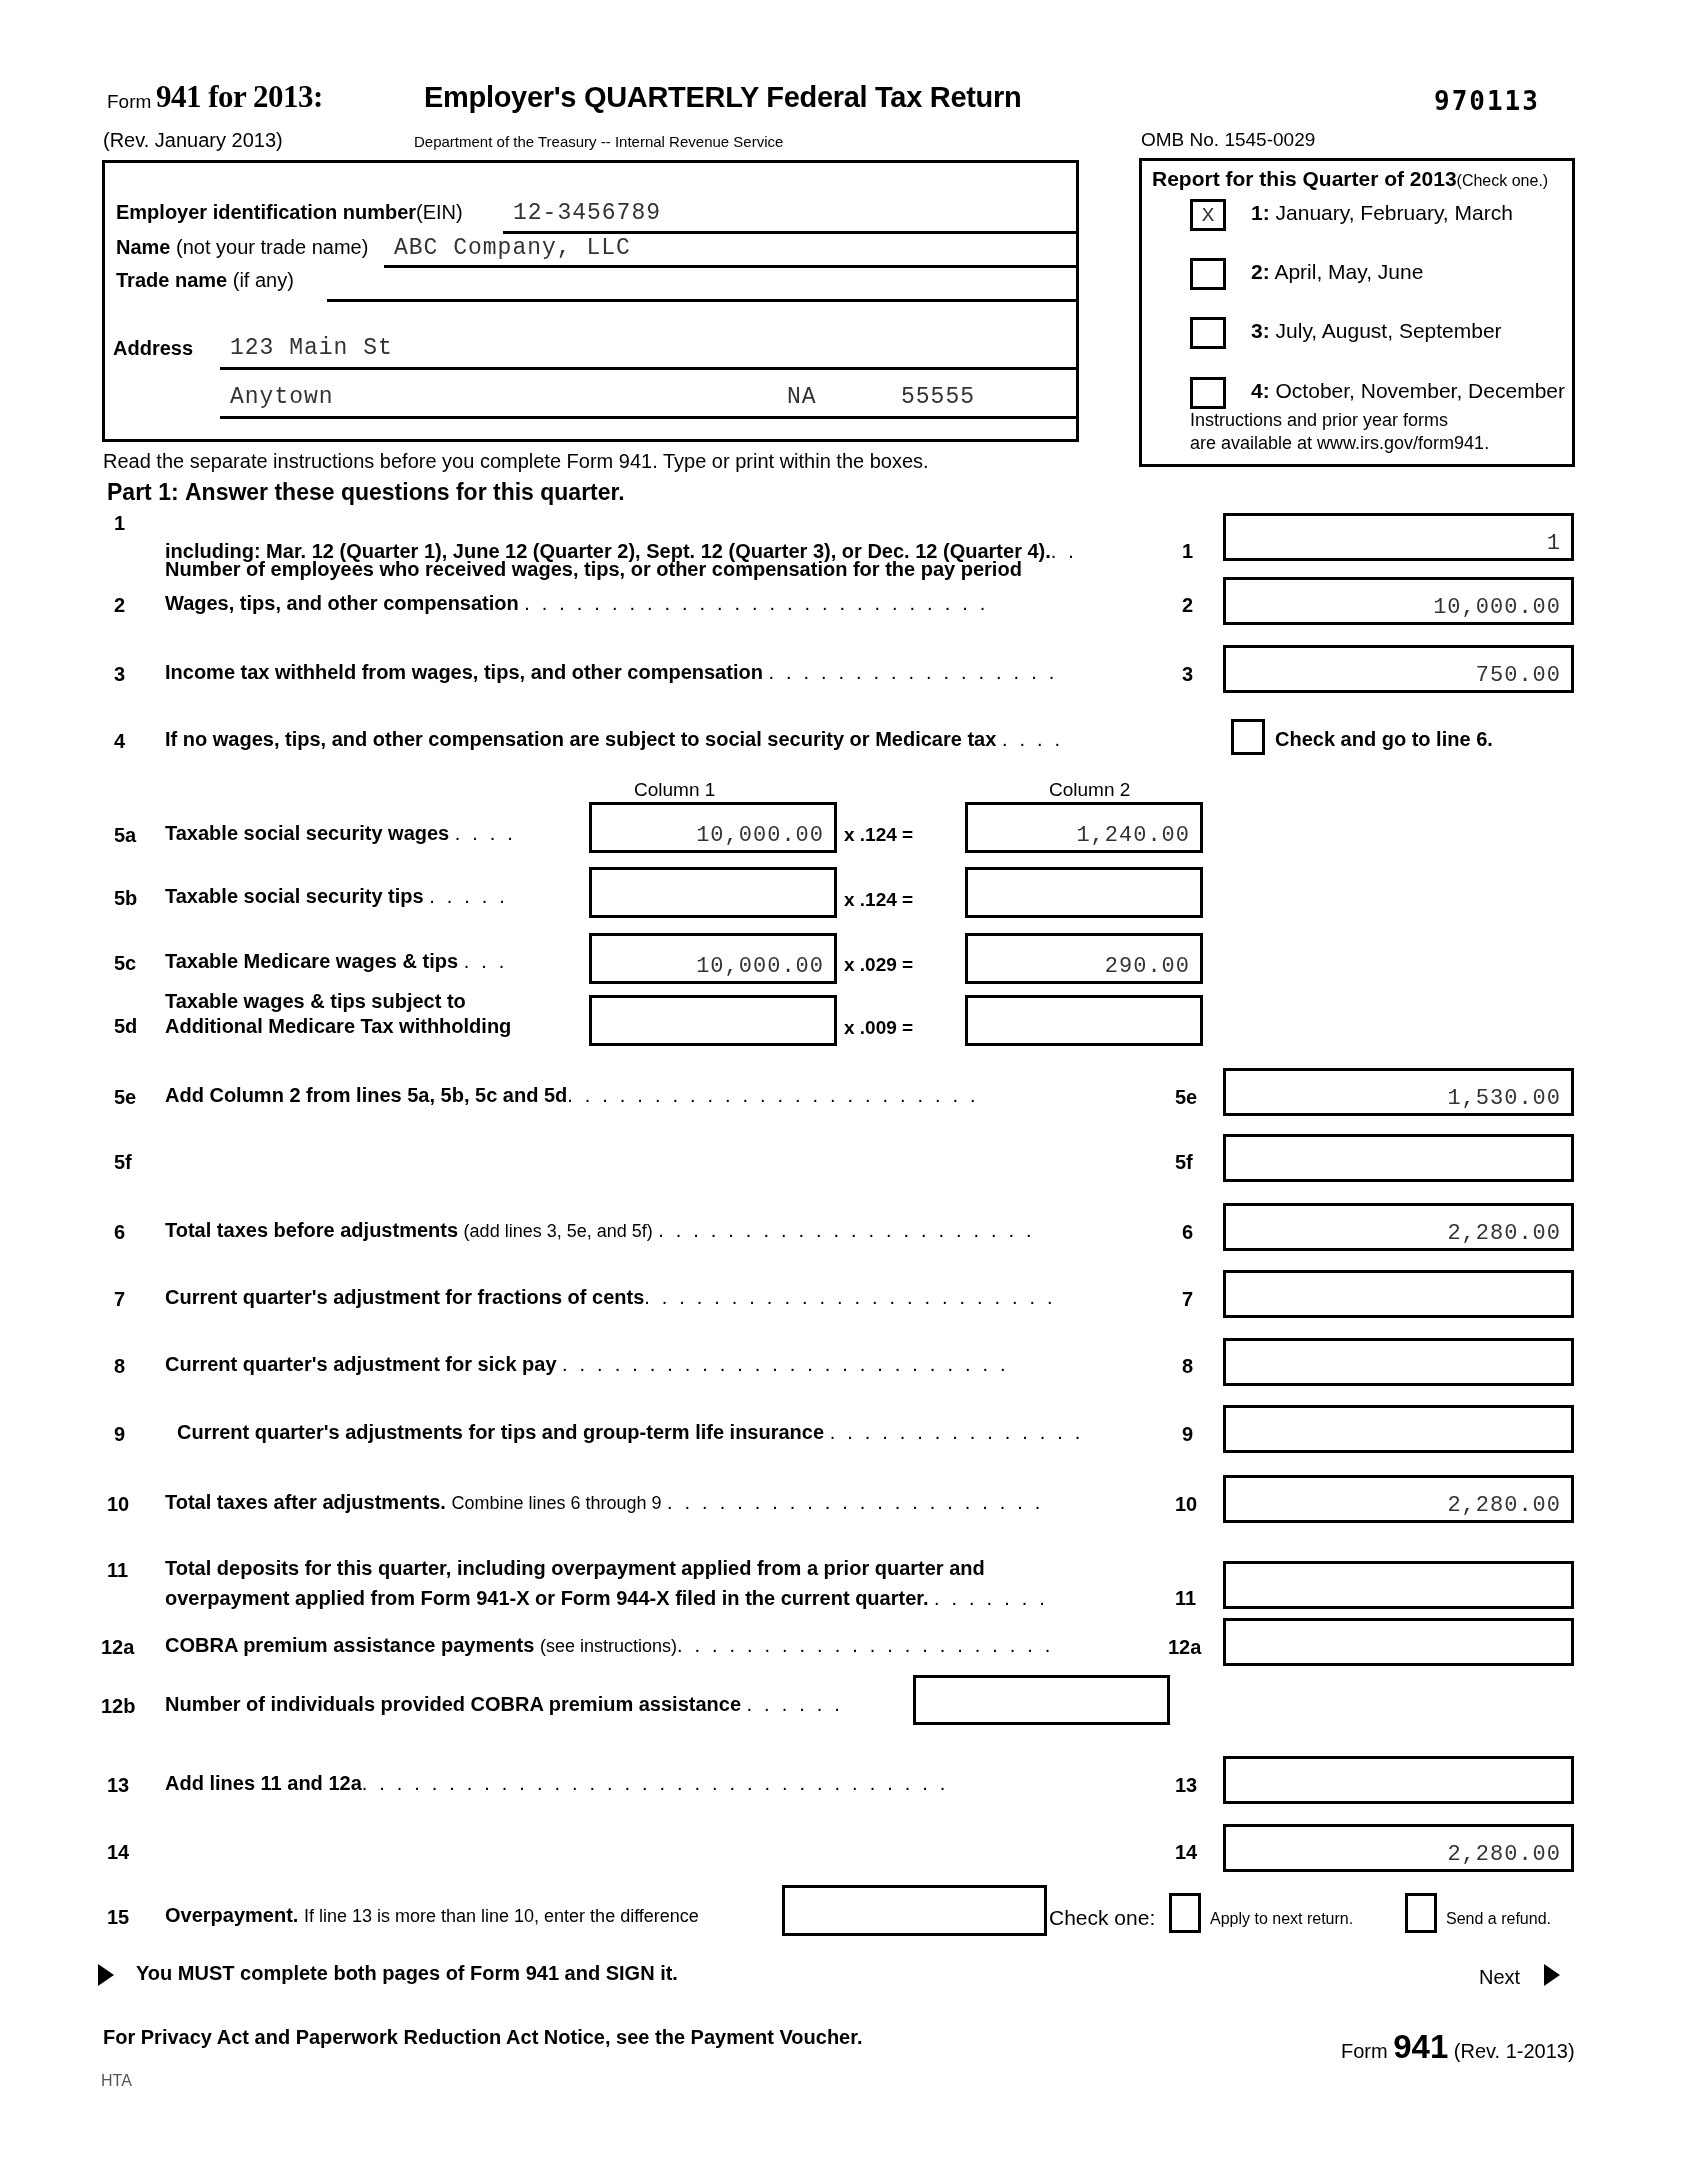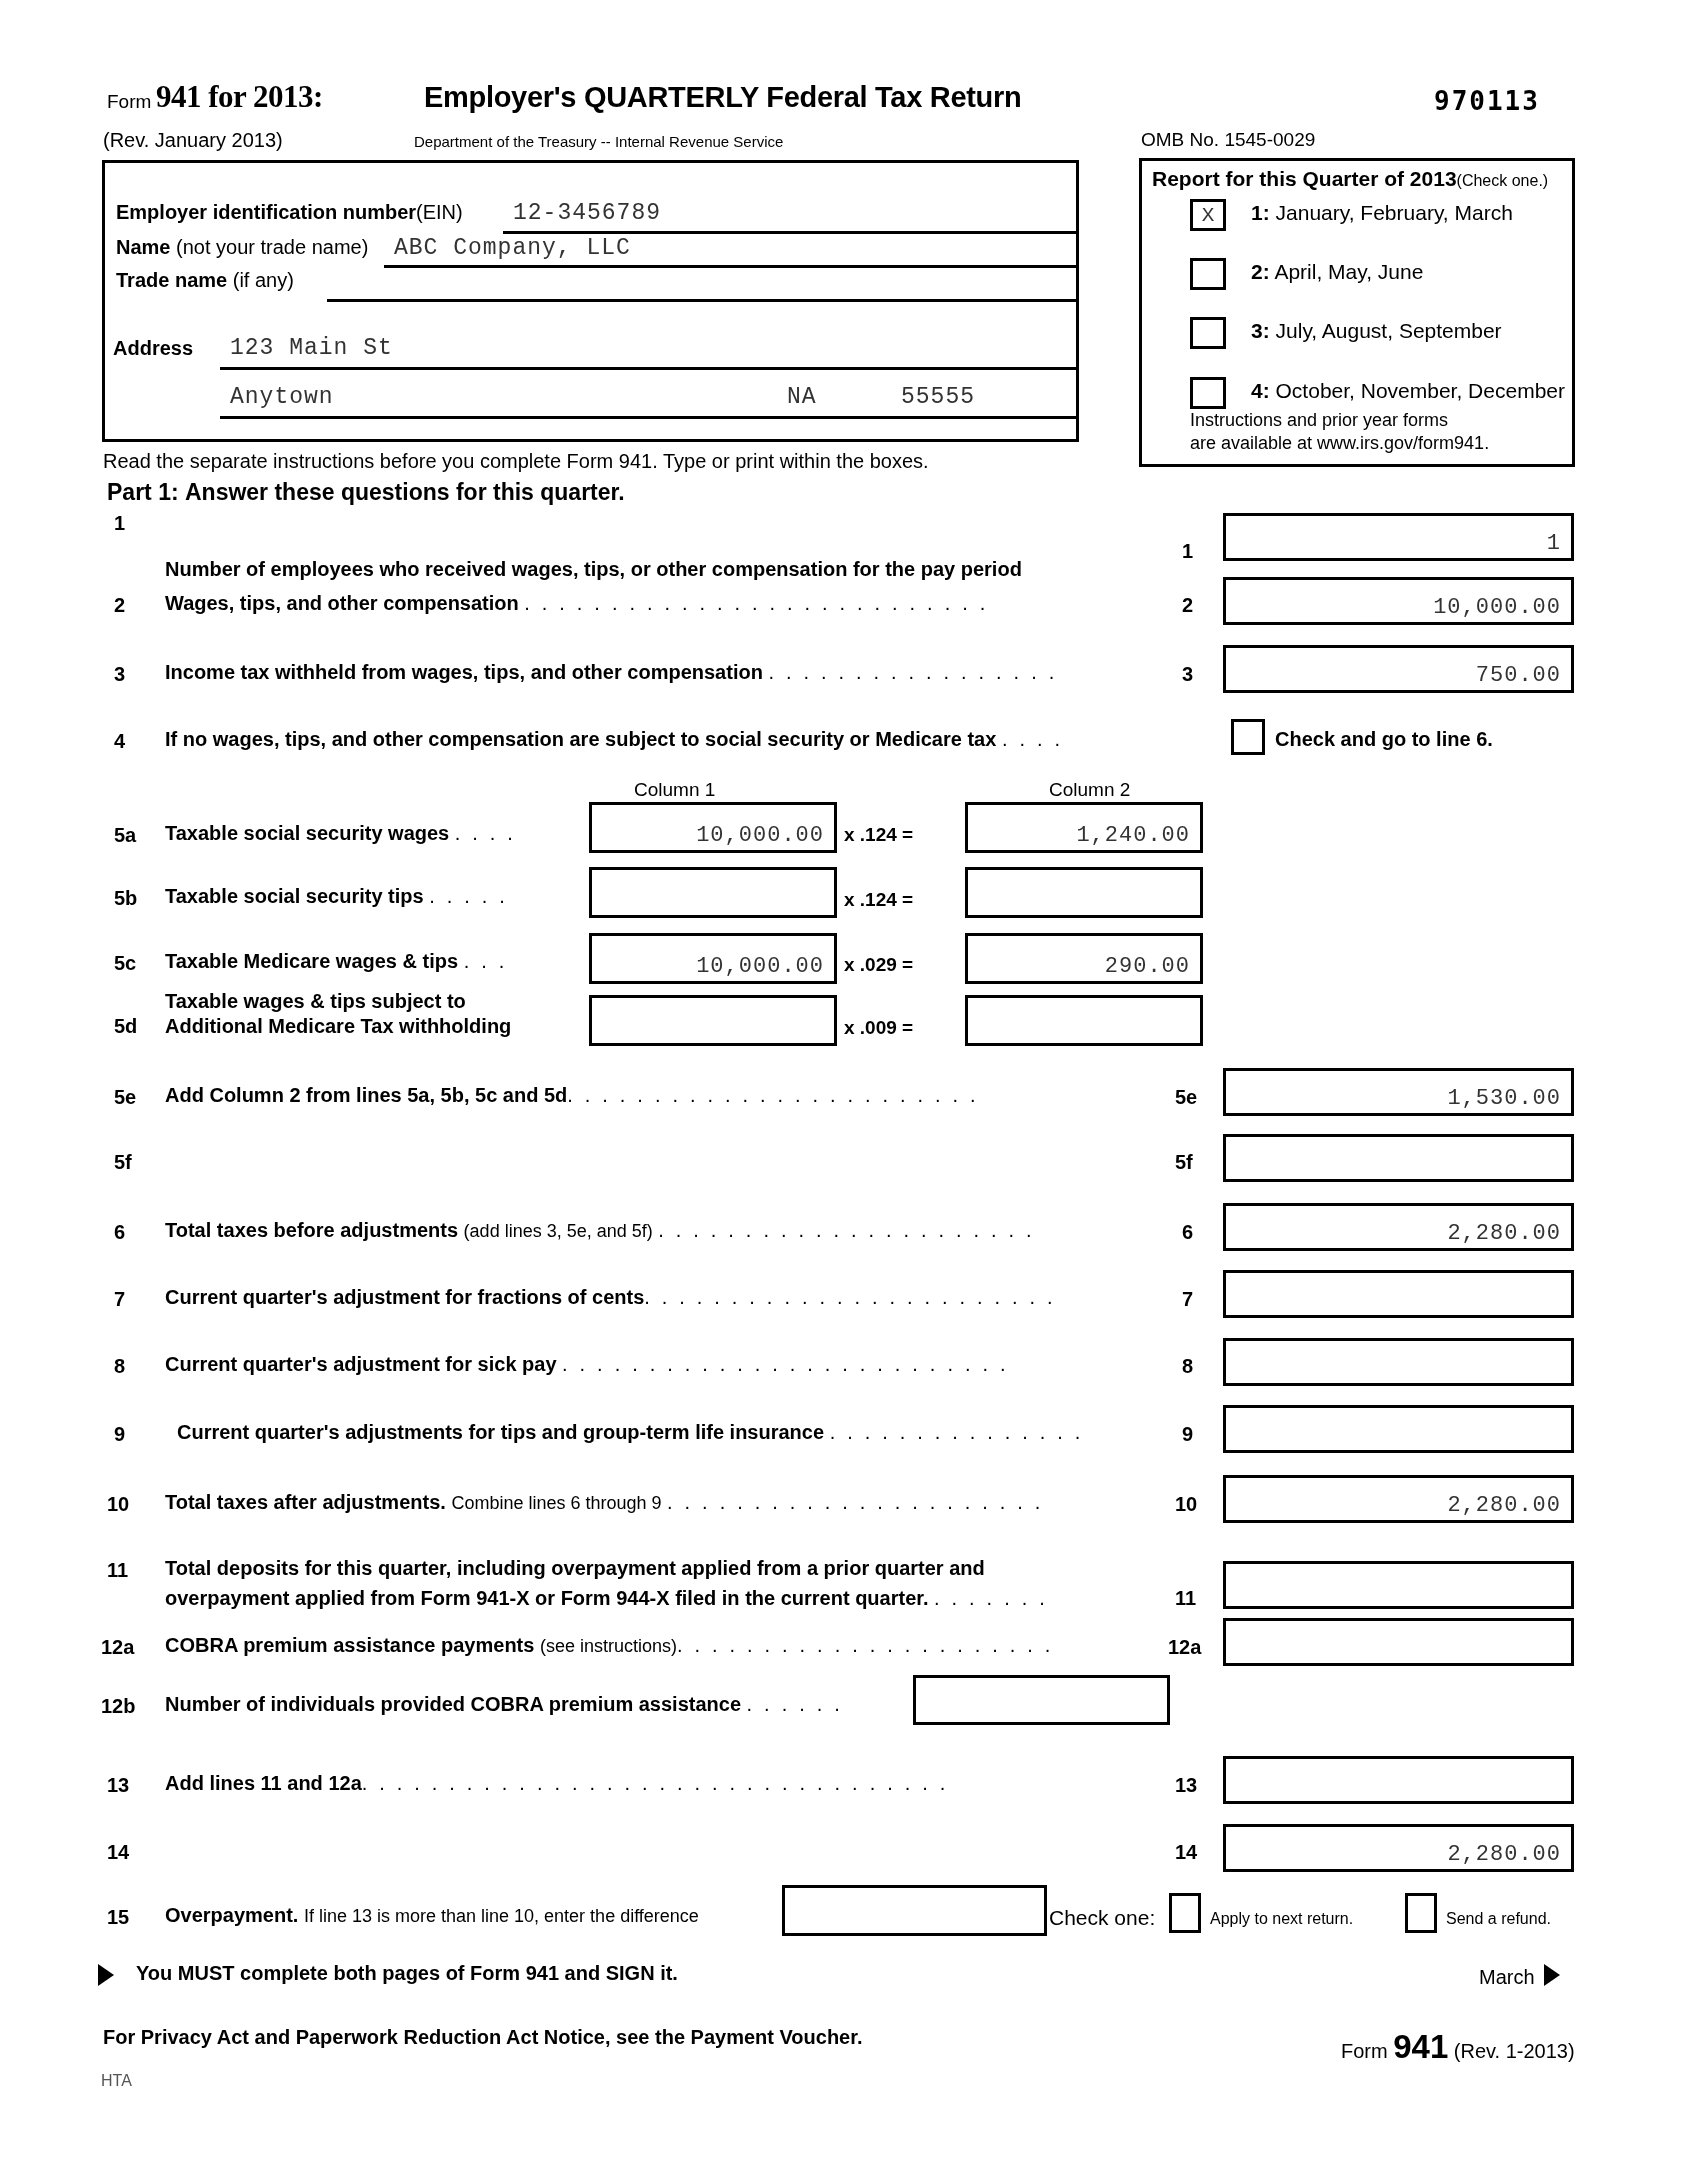--- a/index.html
+++ b/index.html
@@ -175,20 +175,23 @@
   </div>
 
   <div class="abs" style="left:103px; top:450px; font-size:20px;">Read the separate instructions before you complete Form 941. Type or print within the boxes.</div>
 
   <div class="abs nowrap" style="left:107px; top:479px; font-size:23px;">
     <span class="b">Part 1:</span> <span class="b">Answer these questions for this quarter.</span>
   </div>
 
   <div class="abs ln-no" style="left:114px; top:512px;">1</div>
   <div class="abs ln-txt nowrap" style="left:165px; top:510px;margin-top:48px;">Number of employees who received wages, tips, or other compensation for the pay period</div>
+  <div class="abs ln-txt nowrap" style="left:165px; top:540px;">
+    <span>including: Mar. 12 (Quarter 1), June 12 (Quarter 2), Sept. 12 (Quarter 3), or Dec. 12 (Quarter 4).</span><span class="dots">. .</span>
+  </div>
   <div class="abs ln-no" style="left:1182px; top:540px;">1</div>
   <div class="amt" style="left:1223px; top:513px; width:351px; height:48px;">
     <span class="amt-val">1</span>
   </div>
 
   <div class="abs ln-no" style="left:114px; top:594px;">2</div>
   <div class="abs ln-txt nowrap" style="left:165px; top:592px;">
     <span>Wages, tips, and other compensation</span> <span class="dots">. . . . . . . . . . . . . . . . . . . . . . . . . . .</span>
   </div>
   <div class="abs ln-no" style="left:1182px; top:594px;">2</div>
@@ -372,21 +375,21 @@
     <span class="amt-val"></span>
   </div>
   <div class="abs nowrap" style="left:1049px; top:1906px; font-size:21px;">Check one:</div>
   <div class="cbox cbox-x" style="left:1169px; top:1893px; width:32px; height:40px; line-height:36px;"></div>
   <div class="abs nowrap" style="left:1210px; top:1910px; font-size:16px;">Apply to next return.</div>
   <div class="cbox cbox-x" style="left:1405px; top:1893px; width:32px; height:40px; line-height:36px;"></div>
   <div class="abs nowrap" style="left:1446px; top:1910px; font-size:16px;">Send a refund.</div>
 
   <div class="abs tri" style="left:98px; top:1964px;"></div>
   <div class="abs ln-txt nowrap" style="left:136px; top:1962px;">You MUST complete both pages of Form 941 and SIGN it.</div>
-  <div class="abs nowrap" style="left:1479px; top:1966px; font-size:20px;">March</div>
+  <div class="abs nowrap" style="left:1479px; top:1966px; font-size:20px;">Next</div>
   <div class="abs tri" style="left:1544px; top:1964px;"></div>
 
   <div class="abs ln-txt nowrap" style="left:103px; top:2026px;">For Privacy Act and Paperwork Reduction Act Notice, see the Payment Voucher.</div>
   <div class="abs nowrap" style="left:1341px; top:2028px; font-size:20px;">
     <span>Form</span> <span class="b" style="font-size:33px;margin-top:8px;">941</span> <span>(Rev. 1-2013)</span>
   </div>
   <div class="abs nowrap" style="left:101px; top:2072px; font-size:16px; color:#555;">HTA</div>
 
 </div>
 

